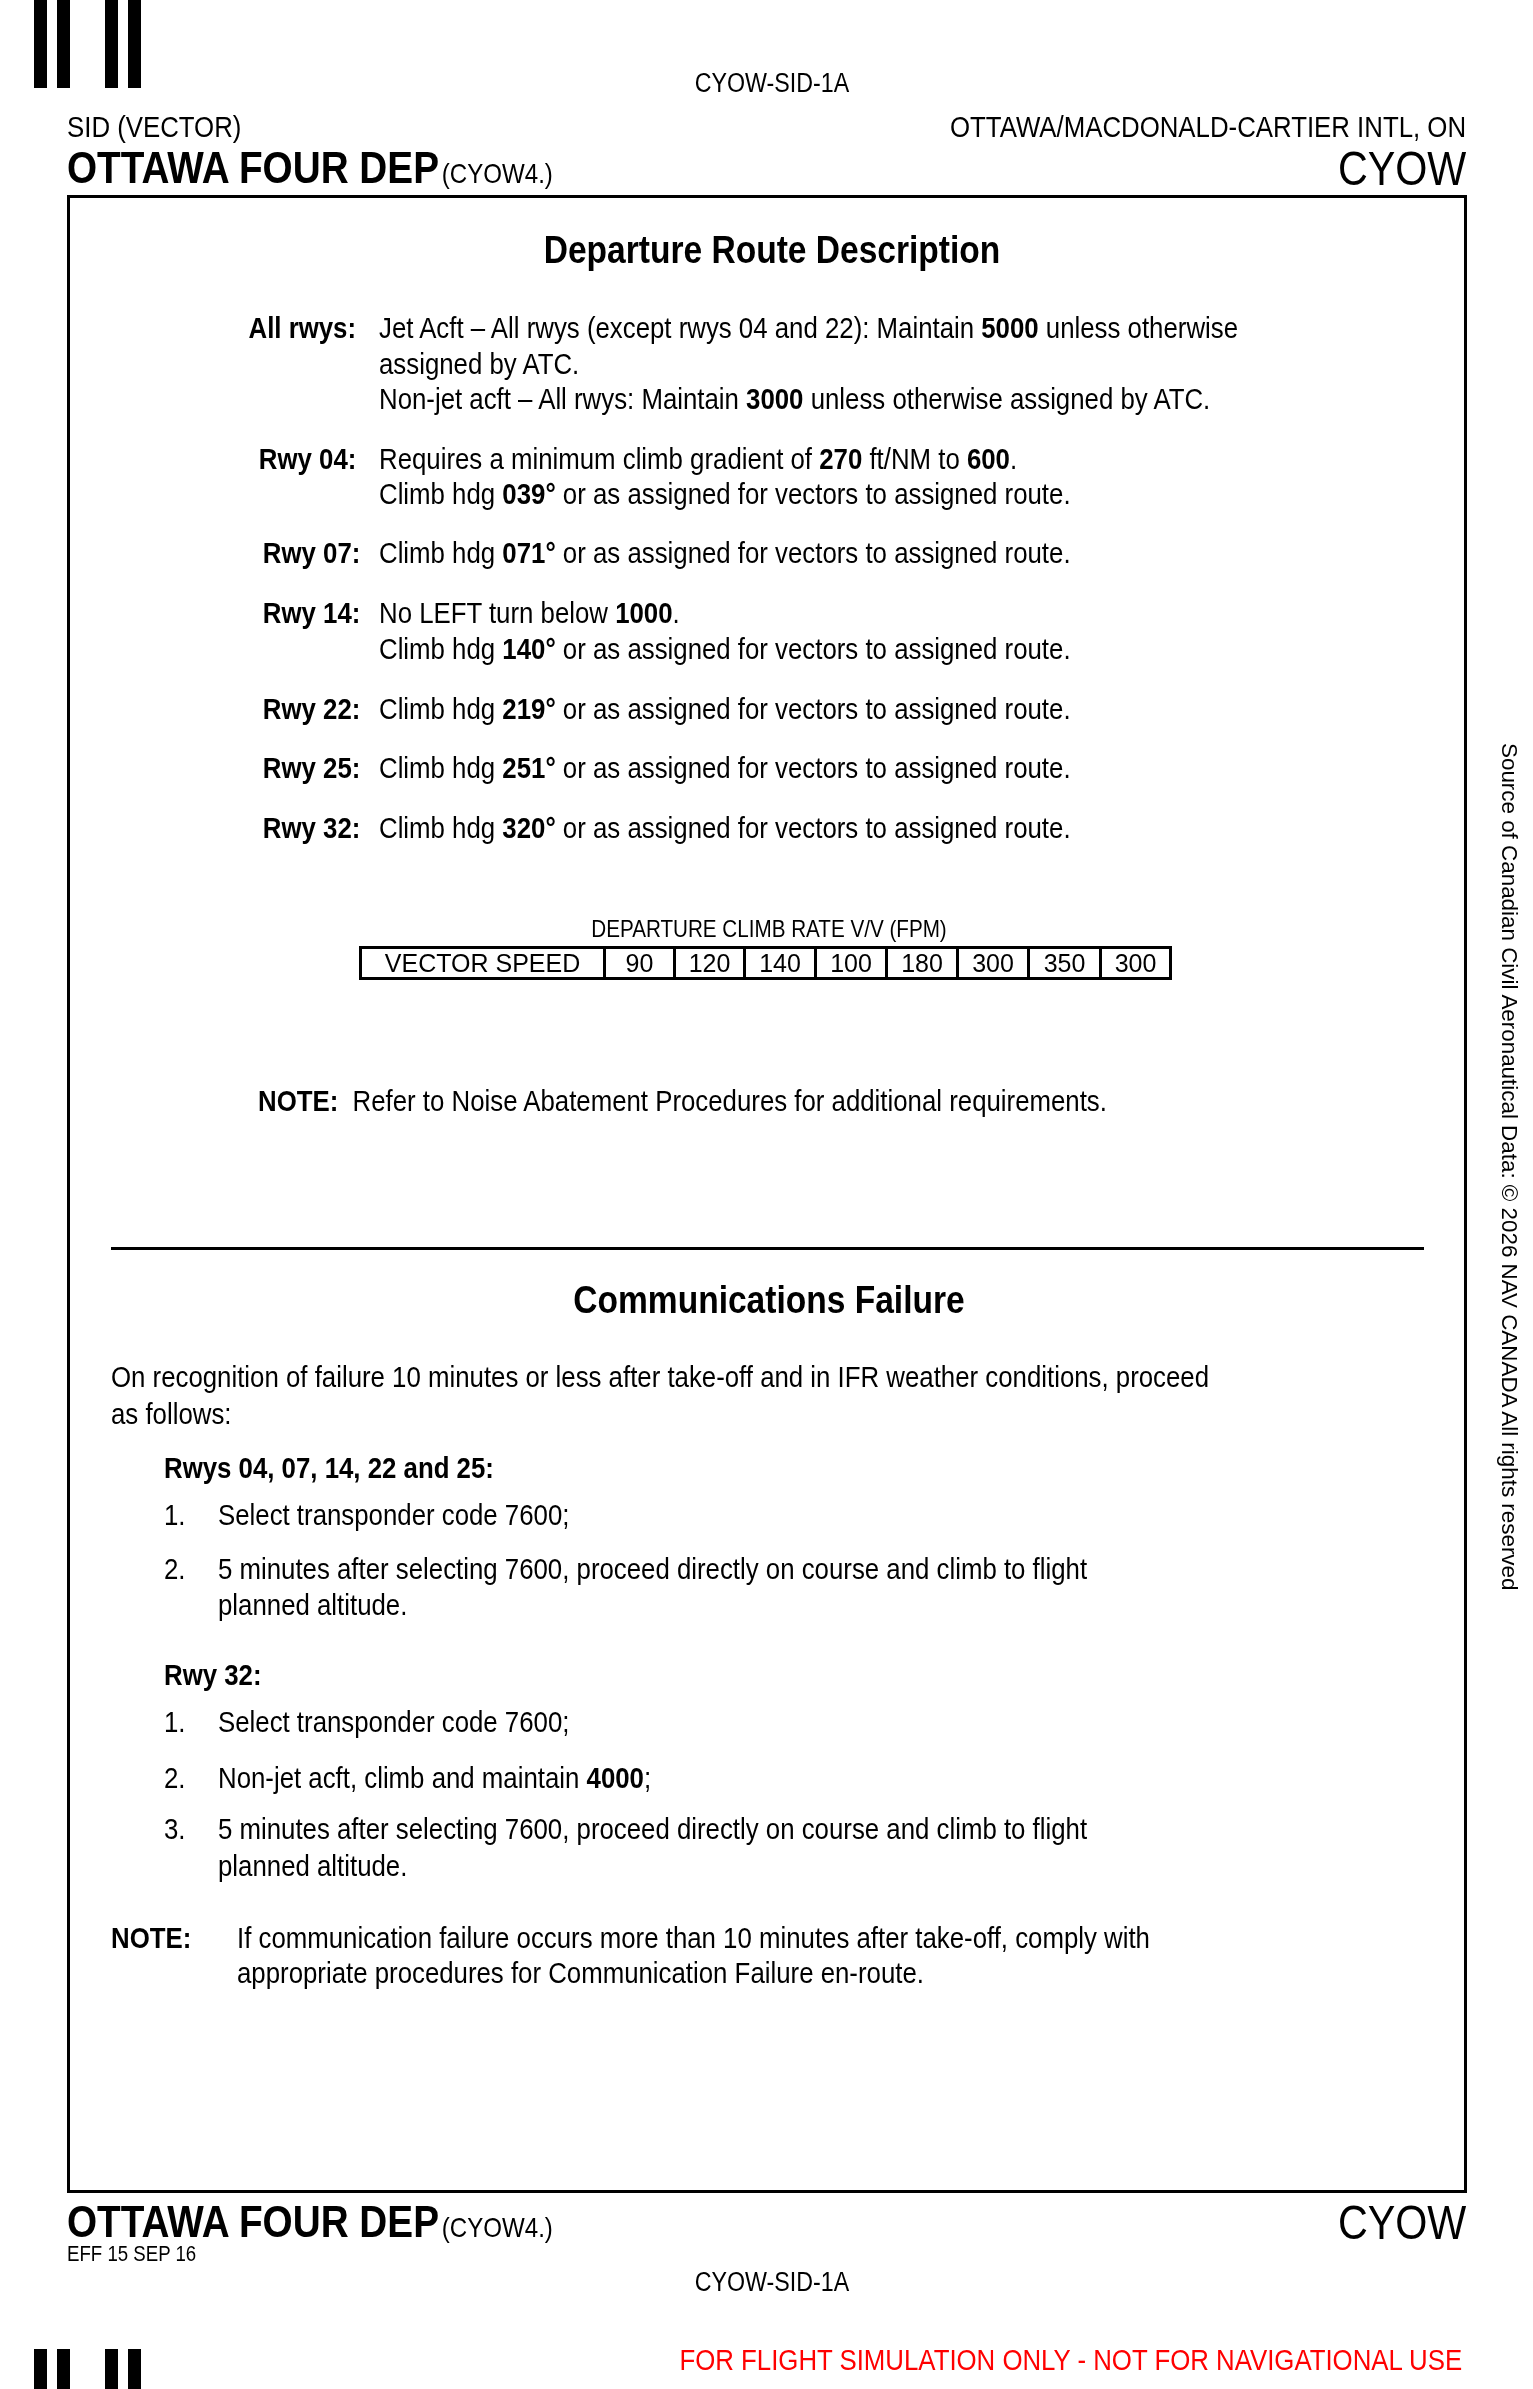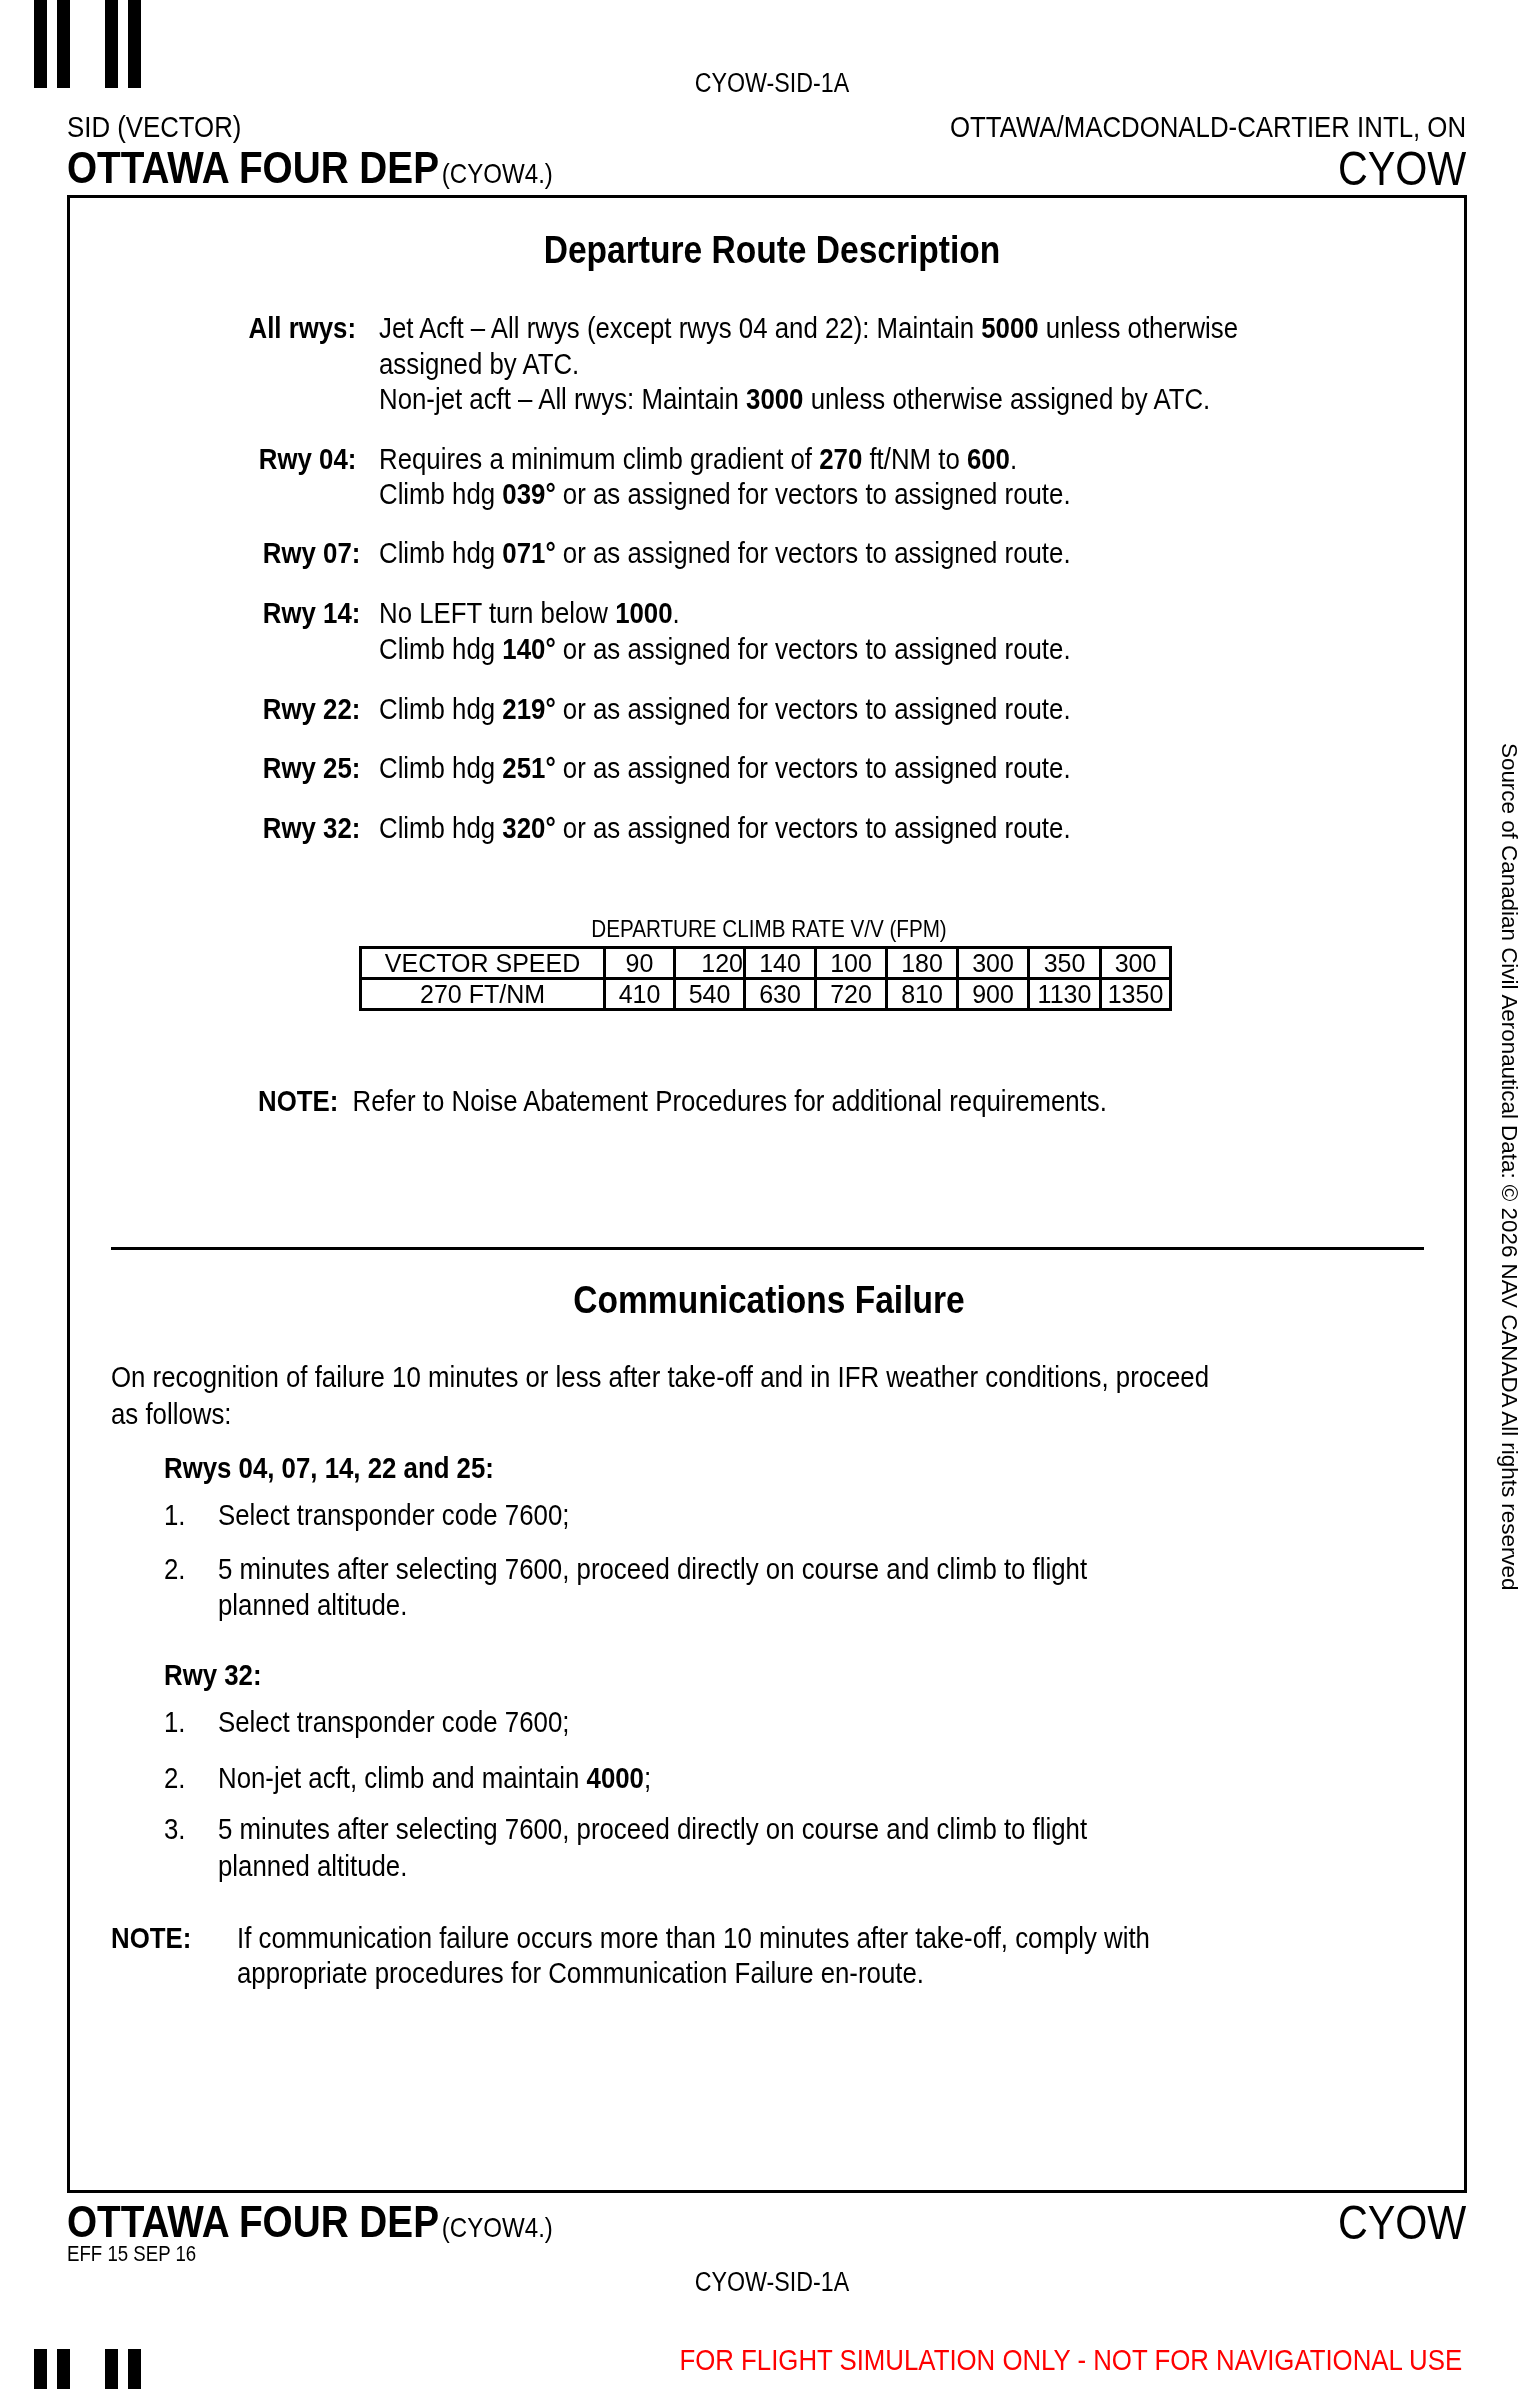--- a/index.html
+++ b/index.html
@@ -95,38 +95,27 @@
 <div class="abs body n" style="left:379px;top:813px;">
   <span>Climb hdg </span><b>320°</b><span> or as assigned for vectors to assigned route.</span>
 </div>
 
 <div class="abs nc" style="left:769px;top:917px;font-size:24px;">DEPARTURE CLIMB RATE V/V (FPM)</div>
 <table class="climb">
   <tbody>
       <tr>
     <td style="width:241px;"><span class="tn">VECTOR SPEED</span></td>
     <td style="width:67px;">90</td>
-    <td style="width:67px;text-align:right;">120</td>
+    <td style="width:67px;">120</td>
     <td style="width:68px;">140</td>
     <td style="width:68px;">100</td>
     <td style="width:68px;margin-left:20px;">180</td>
     <td style="width:68px;">300</td>
     <td style="width:69px;">350</td>
     <td style="width:67px;text-align:center;">300</td>
-  </tr>
-  <tr>
-    <td>270 FT/NM</td>
-    <td>410</td>
-    <td>540</td>
-    <td>630</td>
-    <td>720</td>
-    <td>810</td>
-    <td>900</td>
-    <td>1130</td>
-    <td>1350</td>
   </tr>
 </tbody>
   </table>
 
 <div class="abs body n" style="left:258px;top:1086px;">
   <b>NOTE:</b>&nbsp;&nbsp;<span>Refer to Noise Abatement Procedures for additional requirements.</span>
 </div>
 
 <div class="divider"></div>
 

